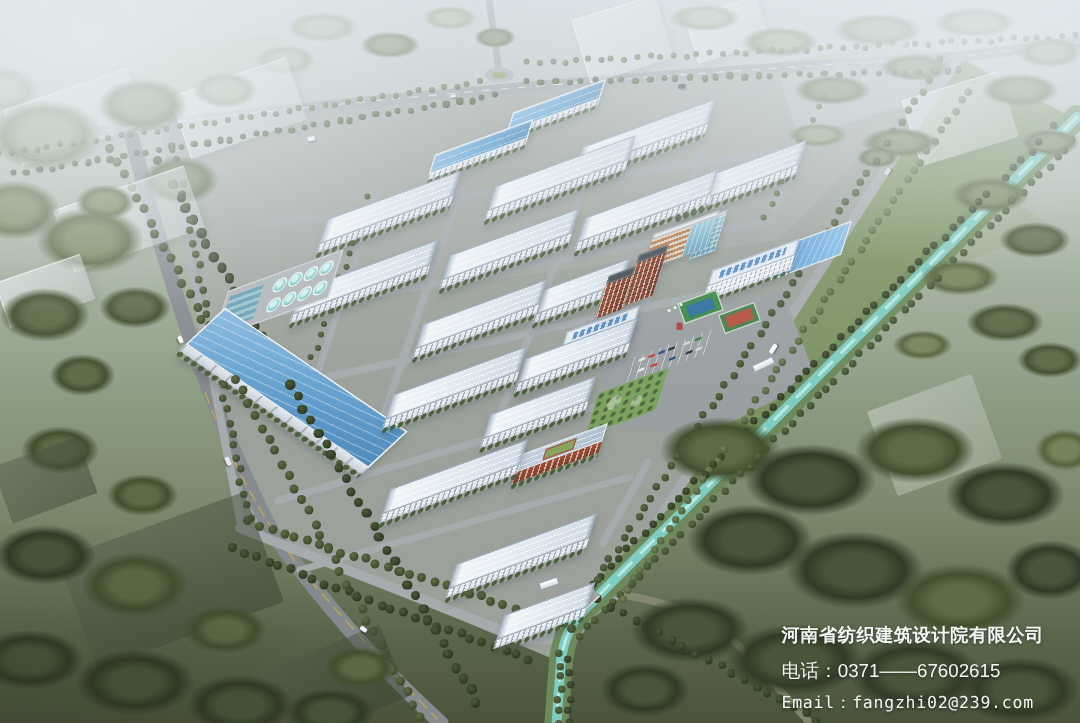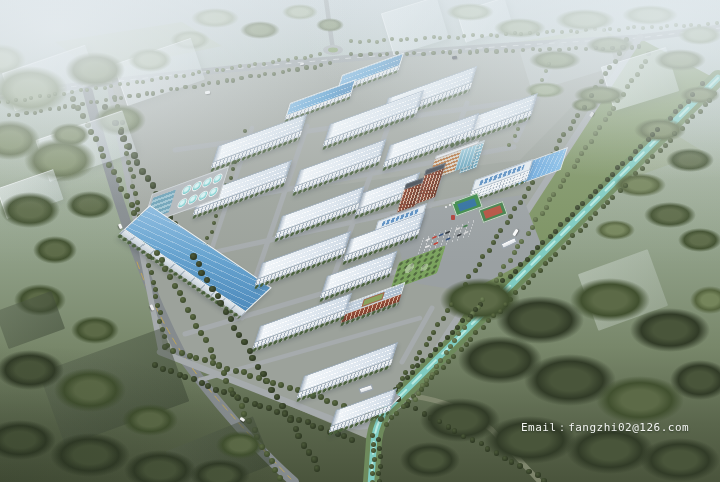--- a/index.html
+++ b/index.html
@@ -968,15 +968,17 @@
       <div class="car" style="left: 512px; top: 231px; width: 7px; height: 3px; background: rgb(250, 250, 250); transform: rotate(-58deg); z-index: 600;"></div>
       <div class="car" style="left: 589px; top: 113px; width: 5px; height: 2.5px; background: rgb(217, 217, 217); transform: rotate(-58deg); z-index: 600;"></div>
       <div class="car" style="left: 240px; top: 418px; width: 5px; height: 2.5px; background: rgb(240, 240, 240); transform: rotate(35deg); z-index: 600;"></div>
       <div class="deco" style="left: 451px; top: 215px; width: 4px; height: 5px; background: rgb(176, 64, 56); transform: rotate(0deg); z-index: 610;"></div>
       <div class="deco" style="left: 445px; top: 206px; width: 2px; height: 2px; background: rgb(242, 242, 242); transform: rotate(0deg); z-index: 610;"></div>
       <div class="deco" style="left: 449px; top: 204px; width: 2px; height: 2px; background: rgb(242, 242, 242); transform: rotate(0deg); z-index: 610;"></div>
       <div class="deco" style="left: 453px; top: 202px; width: 2px; height: 2px; background: rgb(242, 242, 242); transform: rotate(0deg); z-index: 610;"></div>
     </div>
   <div id="haze"></div>
   <div id="credits">
-    <div class="em"><span>Email：</span><span>fangzhi02@126.com</span></div>
+    <div class="co">河南省纺织建筑设计院有限公司</div>
+    <div class="ph"><span>电话：</span><span>0371——67602615</span></div>
+    <div class="em"><span>Email：</span><span>fangzhi02@239.com</span></div>
   </div>
 </div>
 
 </body></html>

